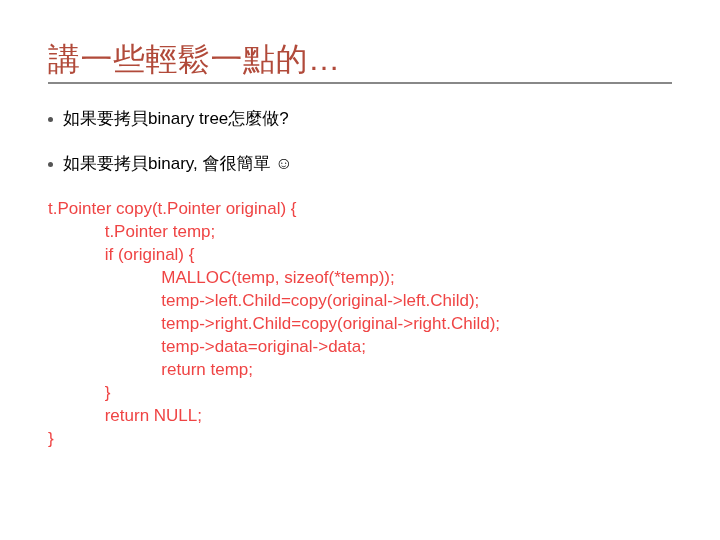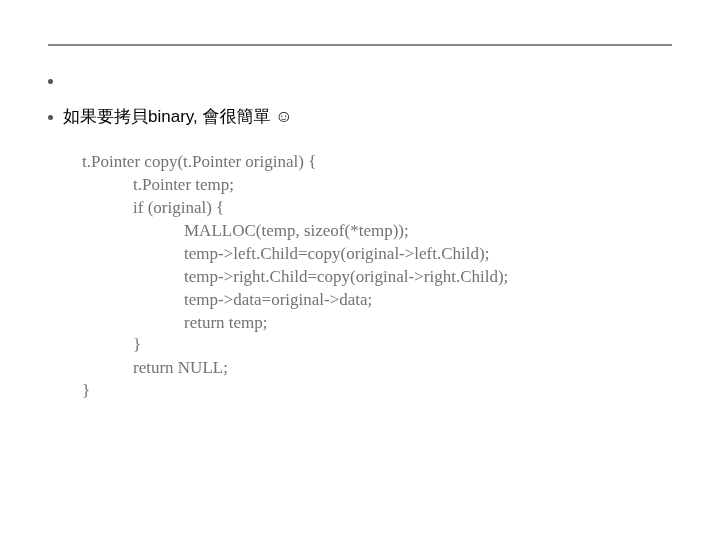--- a/index.html
+++ b/index.html
@@ -5,34 +5,36 @@
   * { margin: 0; padding: 0; box-sizing: border-box; }
   html, body { width: 720px; height: 540px; background: #fff; font-family: Arial, "Microsoft JhengHei", "PingFang TC", sans-serif; color: #000; }
   .slide { width: 720px; height: 540px; padding: 40px 48px 24px 48px; position: relative; }
   .title-wrap { margin-bottom: 6px; }
   .title { font-size: 32px; font-weight: 400; color: #b14a3a; letter-spacing: 0.5px; line-height: 1.2; }
   .title-underline { height: 2px; background: #888; width: 624px; margin-top: 4px; }
   .bullets { margin-top: 24px; }
   .bullet-row { display: flex; align-items: flex-start; margin-bottom: 22px; }
   .bullet-dot { width: 5px; height: 5px; border-radius: 50%; background: #555; margin-top: 9px; margin-right: 10px; flex-shrink: 0; }
   .bullet-text { font-size: 17px; color: #000; line-height: 1.35; }
-  .code-block { margin-top: 8px; font-size: 17px; line-height: 1.35; font-family: Liberation Serif, serif; color: #737373; white-space: pre; margin-left: 34px; }
+  .code-block { margin-top: 8px; font-size: 17px; line-height: 1.35; font-family: Liberation Sans, sans-serif; color: #ef4444; white-space: pre; }
 </style>
 </head>
 <body>
 
 <div class="slide">
 
   <div class="title-wrap">
+    <div class="title">講一些輕鬆一點的…</div>
     <div class="title-underline"></div>
   </div>
 
   <div class="bullets">
     <div class="bullet-row">
       <div class="bullet-dot"></div>
+      <div class="bullet-text">如果要拷貝binary tree怎麼做?</div>
     </div>
     <div class="bullet-row">
       <div class="bullet-dot"></div>
       <div class="bullet-text">如果要拷貝binary, 會很簡單 ☺</div>
     </div>
   </div>
 
   <div class="code-block">t.Pointer copy(t.Pointer original) {
             t.Pointer temp;
             if (original) {

